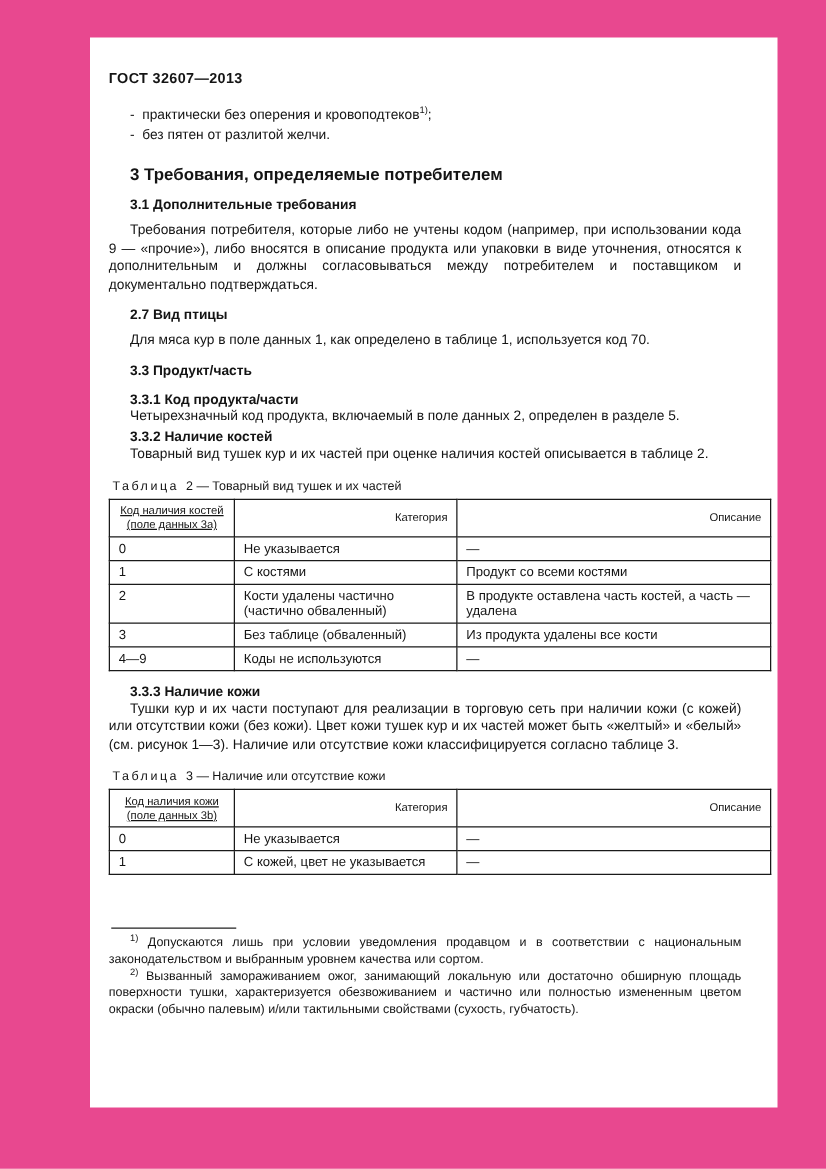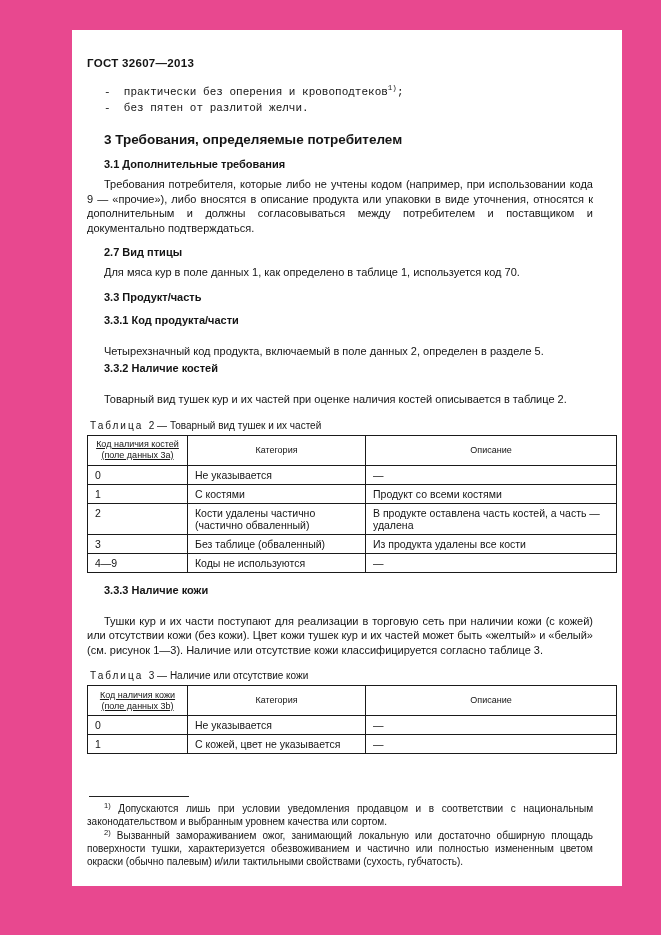--- a/index.html
+++ b/index.html
@@ -12,48 +12,48 @@
   }
   .page {
     position:absolute;
     left:72px; top:30px;
     width:550px; height:856px;
     background:#ffffff;
     padding:27px 5px 0 15px;
     overflow:hidden;
   }
   .doc-header { font-weight:bold; font-size:11.5px; letter-spacing:0.3px; }
-  .dash-list { margin:16px 0 0 17px;font-family:Liberation Mono, monospace; }
+  .dash-list { margin:16px 0 0 17px; }
   .dash-item { font-size:11px; line-height:15.5px; }
   sup { font-size:7.5px; vertical-align:super; line-height:0; }
   .h-section { font-weight:bold; font-size:13.5px; margin:16px 24px 0 17px; }
   p.body {
     font-size:11px; line-height:14.5px;
     text-align:justify; text-indent:17px;
     margin:7px 24px 0 0;
   }
   .h-sub { font-weight:bold; font-size:11px; margin:11px 24px 0 17px; }
   .h-sub.tight { margin-top:4px; }
-  p.tightp { margin-top:18px; }
+  p.tightp { margin-top:0; }
   .tbl-caption { font-size:10px; margin:13px 0 4px 3px; }
   .cap-label { letter-spacing:2px; }
   table.data-table {
     width:100%; border-collapse:collapse;
     font-size:10.5px;
     border:1.5px solid #1a1a1a;
   }
   table.data-table th, table.data-table td {
     border:1px solid #1a1a1a;
     padding:3px 7px;
     vertical-align:top;
     text-align:left;
   }
   table.data-table thead th {
     font-weight:normal; font-size:9px;
-    text-align:center; vertical-align:middle;
+    text-align:right; vertical-align:middle;
     height:30px; line-height:11px;
     border-bottom:1.5px solid #1a1a1a;
   }
   table.data-table thead th.th-left { text-align:center; white-space:pre-line;text-decoration:underline; }
   td.c, th.c { text-align:center; }
   col.col-code { width:100px; }
   col.col-cat { width:178px; }
   .footnotes { margin-top:42px; }
   .fn-rule { width:100px; border-top:1.2px solid #222; margin:0 0 5px 2px; }
   p.fn {

